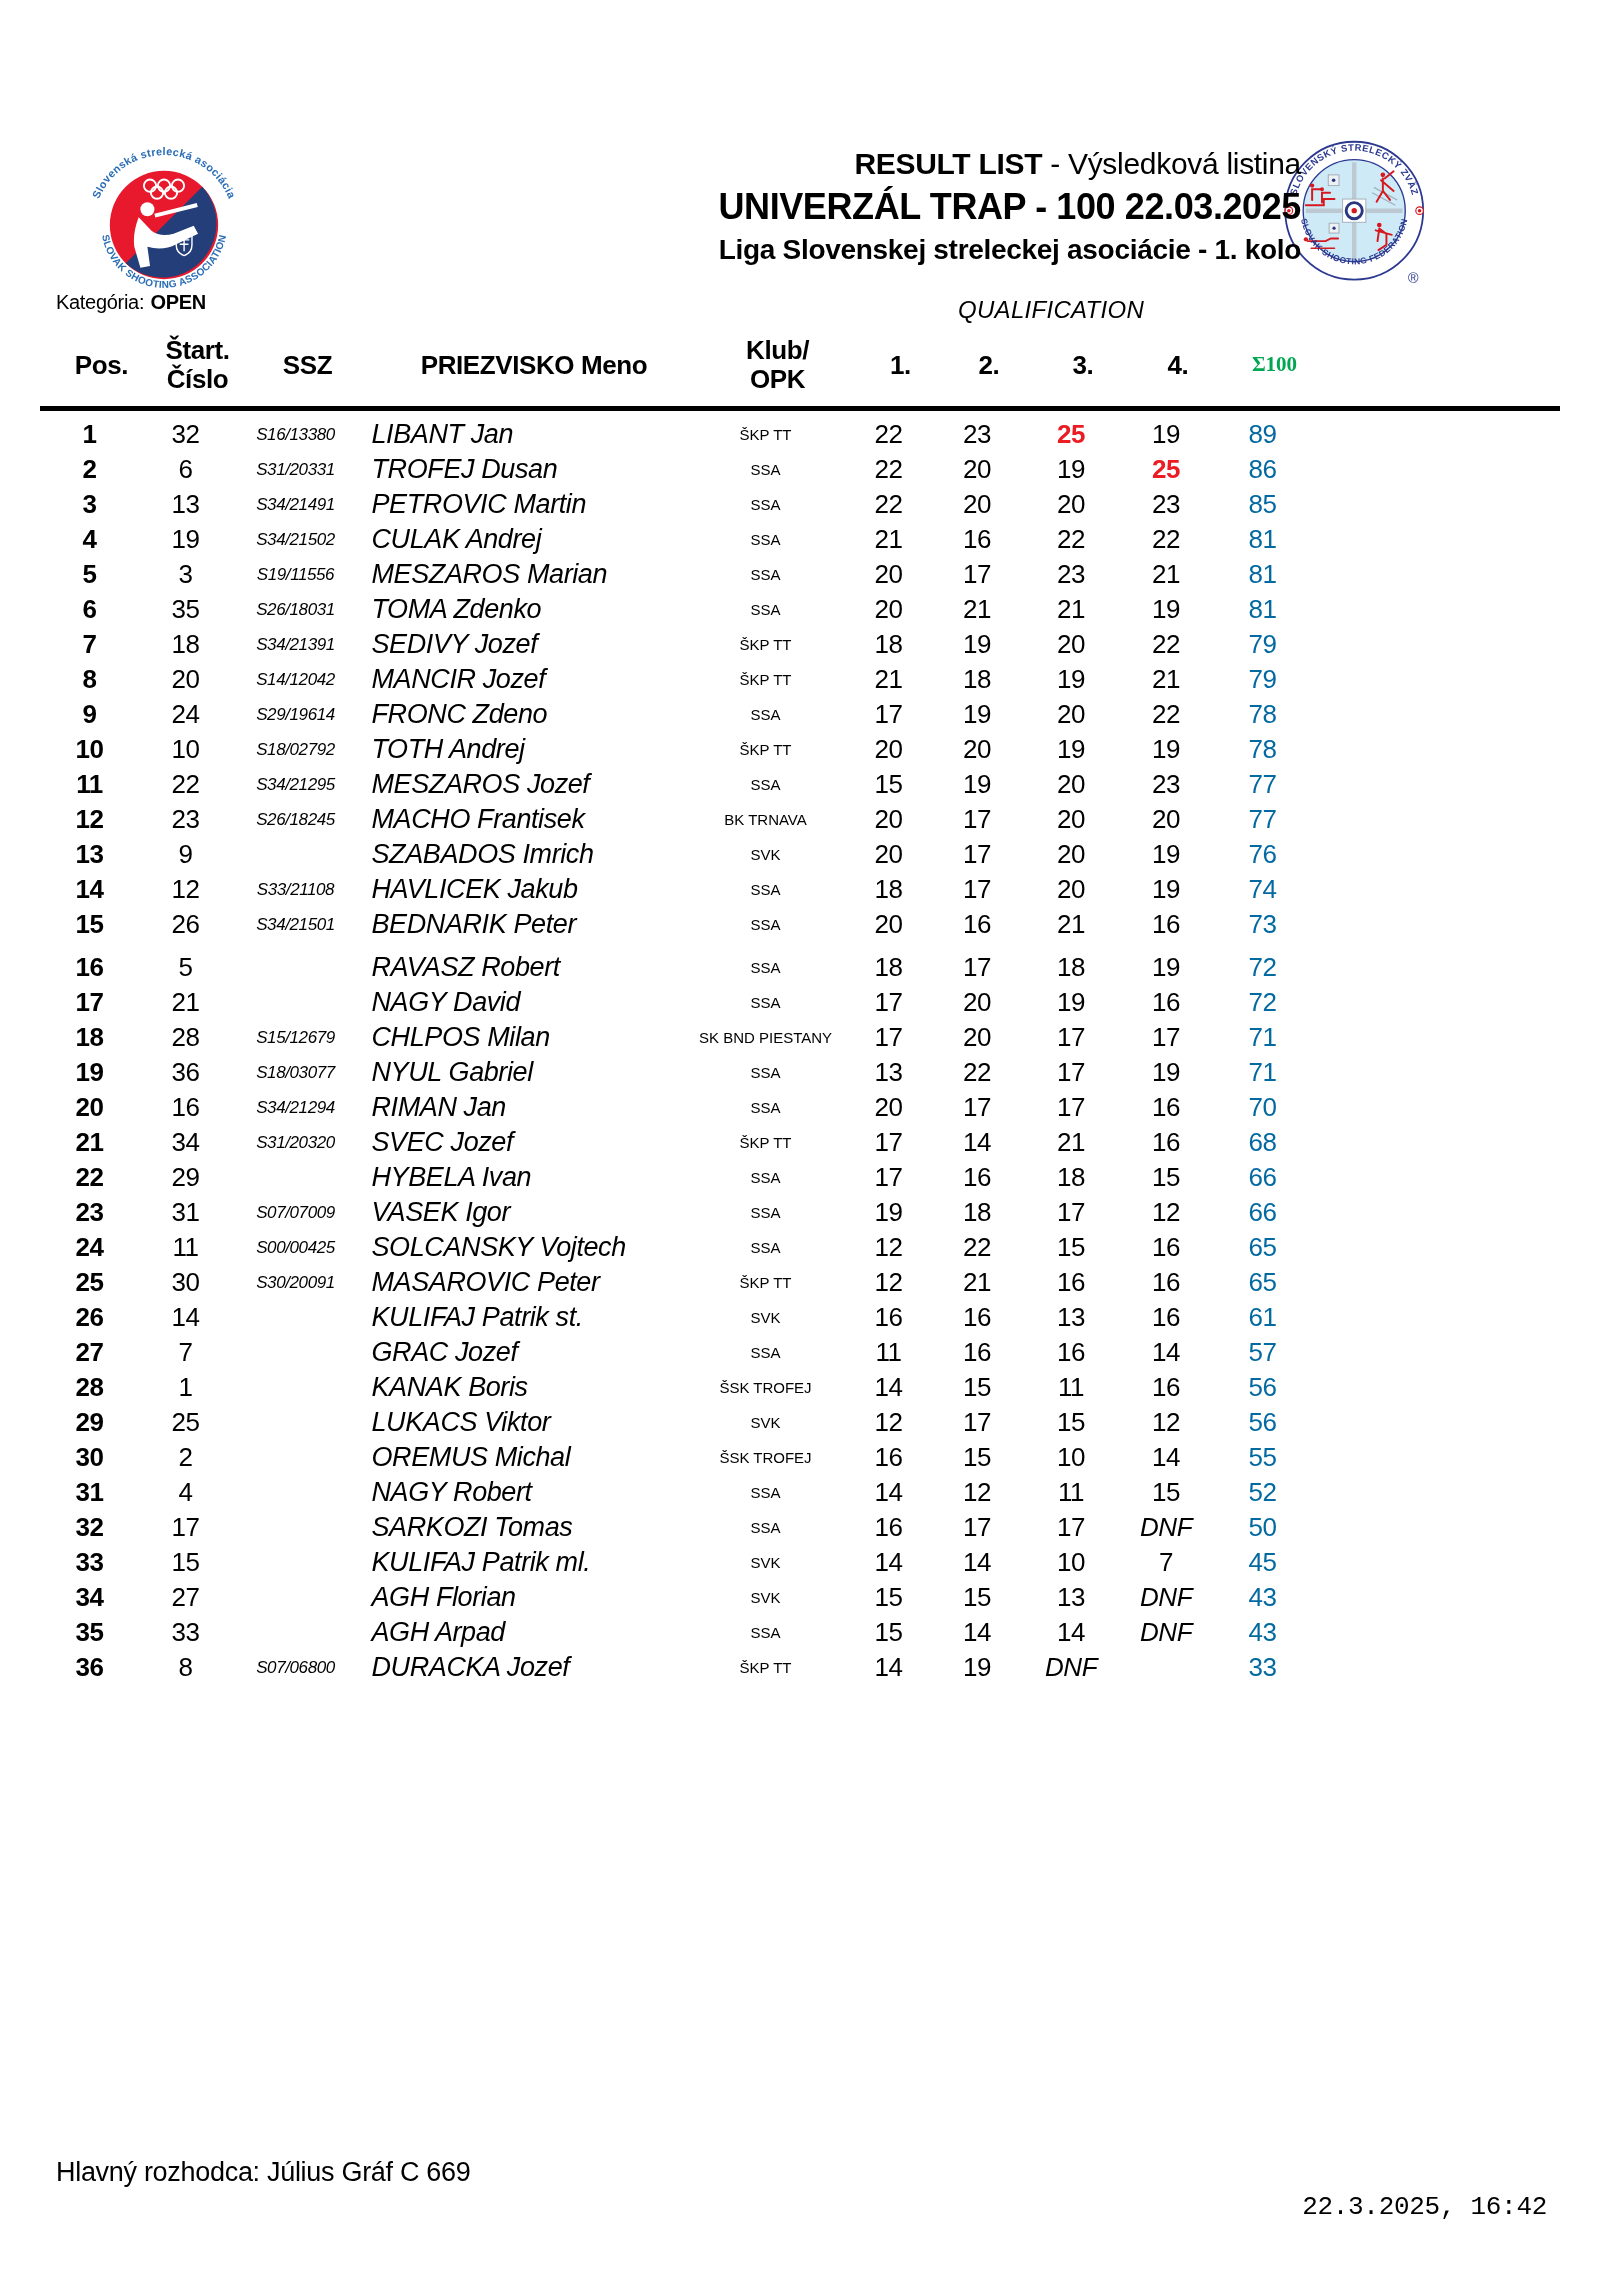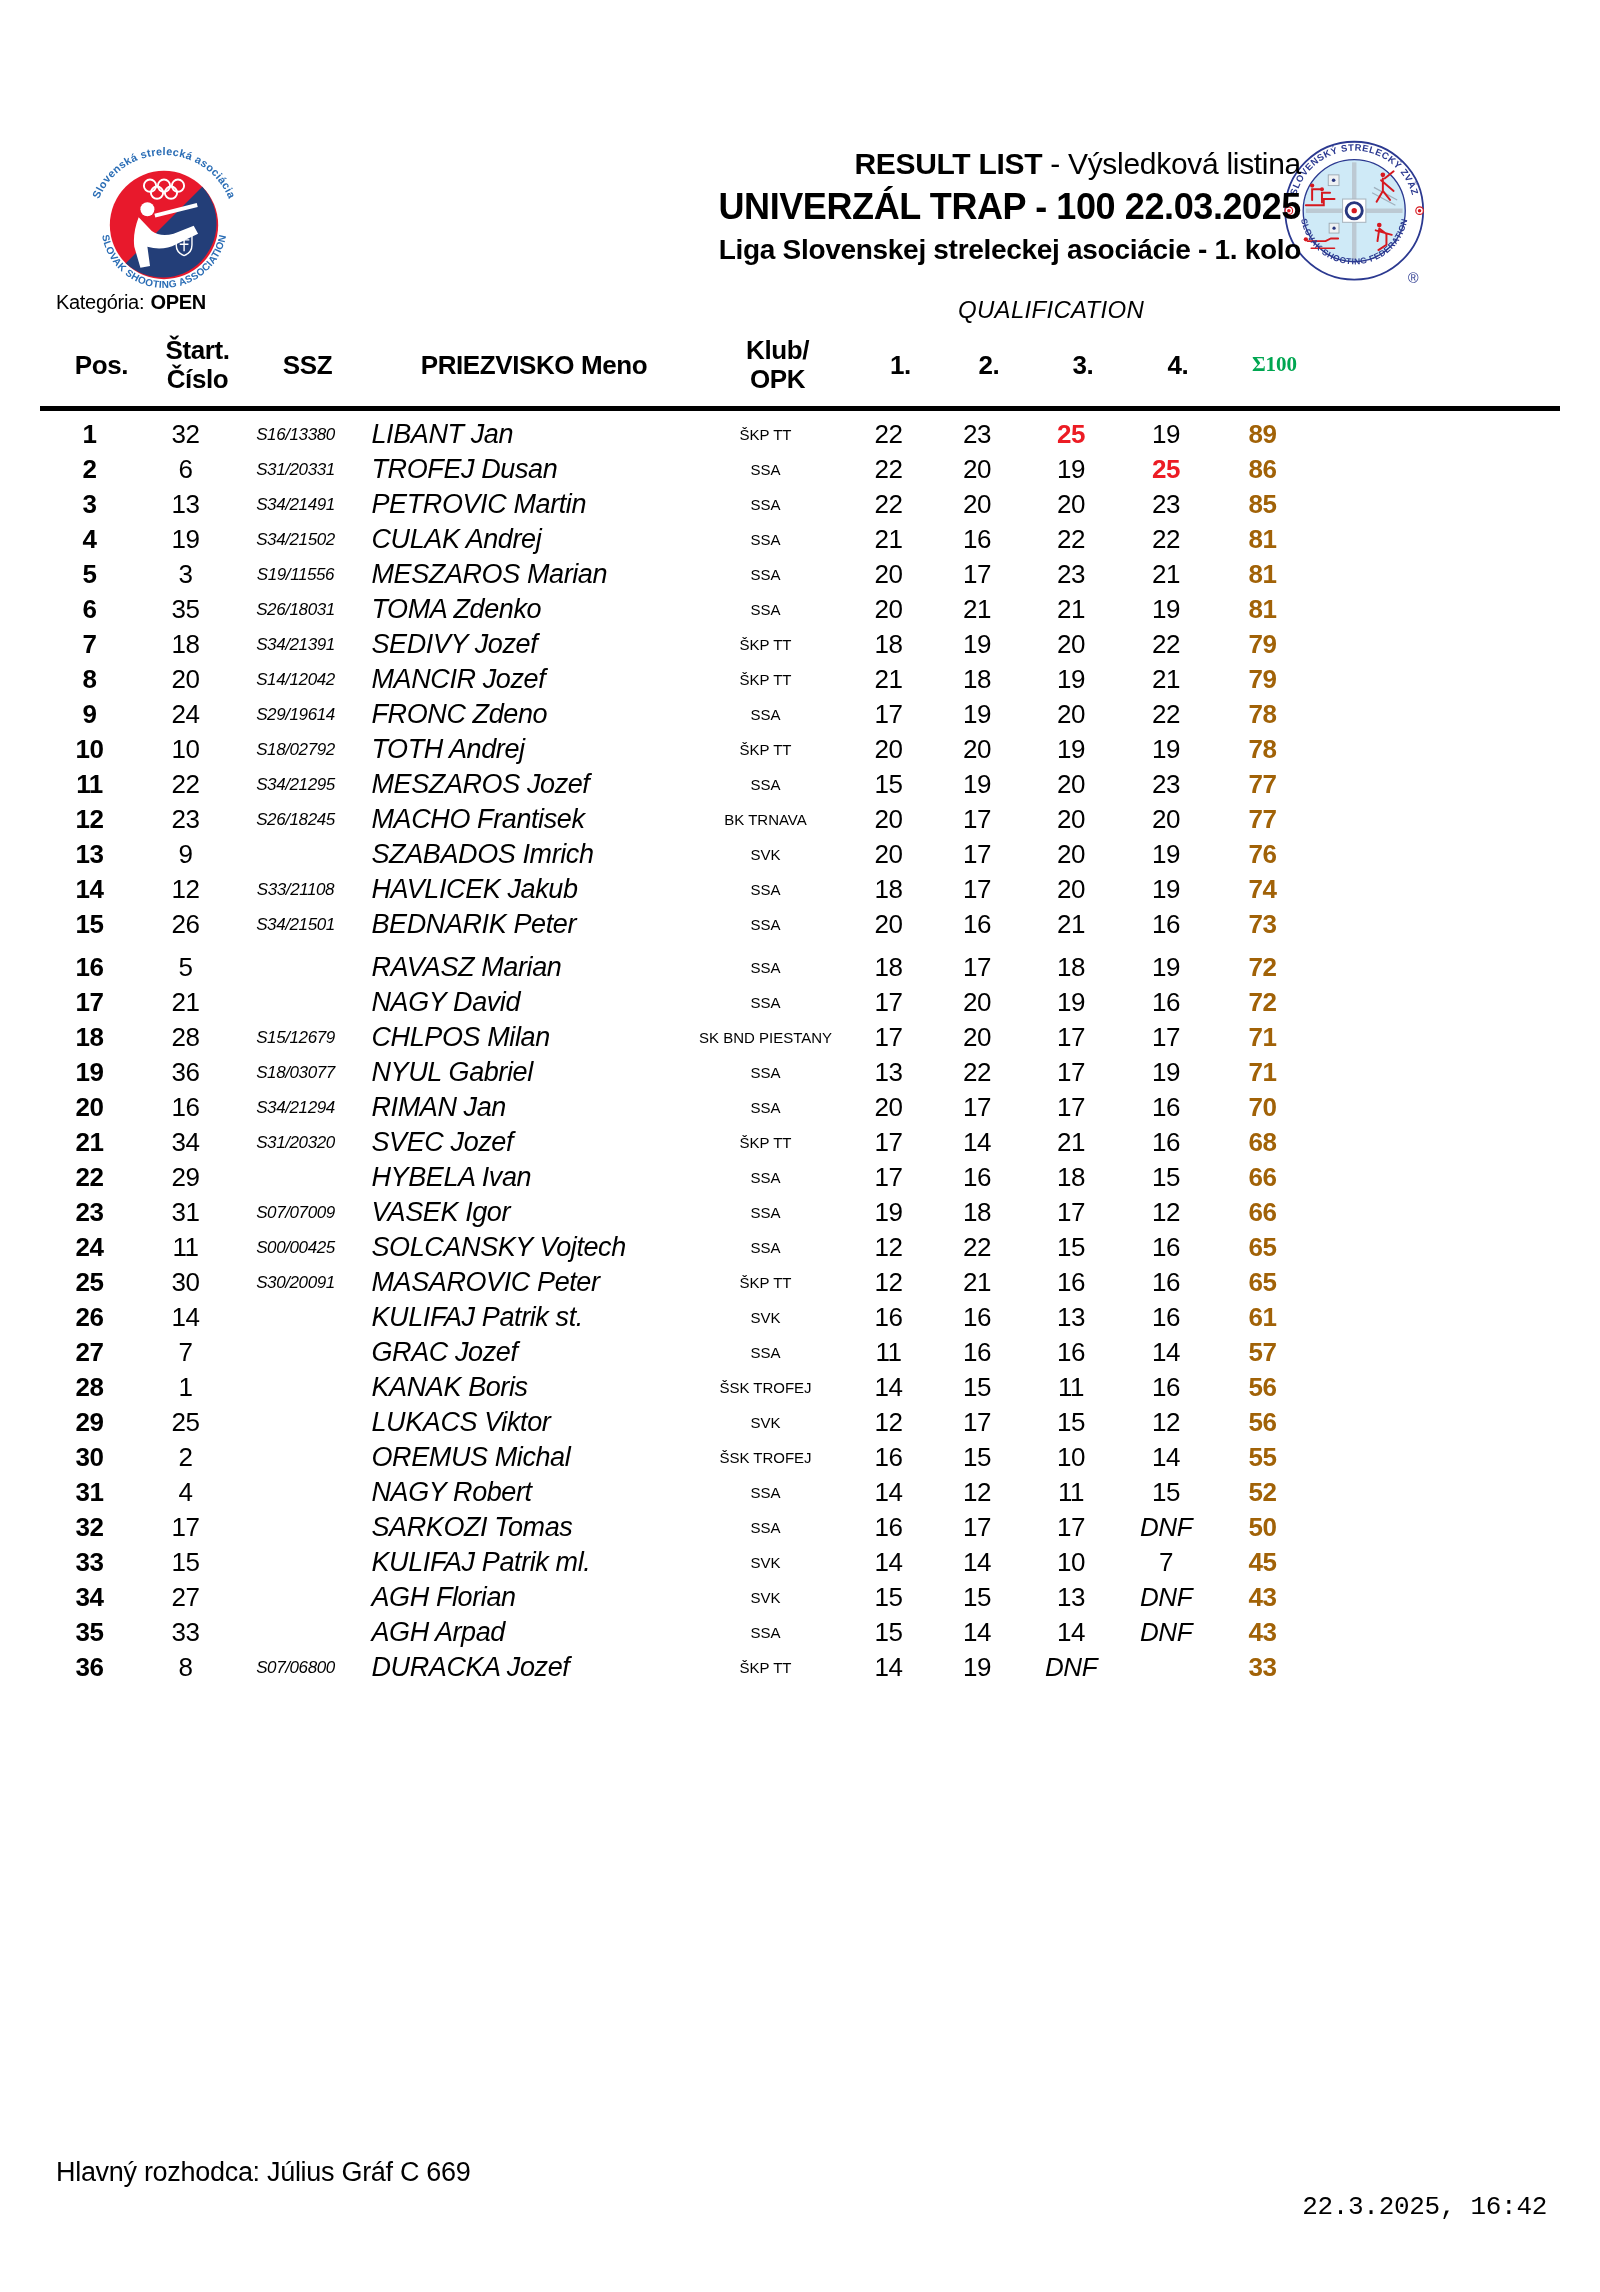--- a/index.html
+++ b/index.html
@@ -34,21 +34,21 @@
   .c { text-align:center; font-size:26px; letter-spacing:-0.4px; }
 
   .w-pos{width:99px} .w-start{width:93px} .w-ssz{width:127px} .w-name{width:326px}
   .w-club{width:161px} .w-s1{width:85px} .w-s2{width:92px} .w-s3{width:96px}
   .w-s4{width:94px} .w-total{width:99px} .w-fill{flex:1}
 
   .c-pos  { font-weight:700; }
   .c-ssz  { font-size:17px; font-style:italic; }
   .c-name { text-align:left; padding-left:12.5px; font-size:27px; font-style:italic; }
   .c-club { font-size:15px; letter-spacing:0; }
-  .c-total{ font-weight:700; color:#a16207; }
+  .c-total{ font-weight:400; color:#0369a1; }
   .dnf    { font-style:italic; }
   .red    { color:#ec1c24; font-weight:700; }
 
   .referee  { position:absolute; left:56px; top:2157px; font-size:27px; letter-spacing:-0.3px; }
   .datetime { position:absolute; right:53px; top:2192px; font-size:26px; letter-spacing:-0.3px;font-family:Liberation Mono, monospace; }
 </style>
 </head>
 <body>
 
 <div class="page">
@@ -358,21 +358,21 @@
         <div class="c w-s2 c-s2">16</div>
         <div class="c w-s3 c-s3">21</div>
         <div class="c w-s4 c-s4">16</div>
         <div class="c w-total c-total">73</div>
         <div class="c w-fill c-fill"></div>
       </div>
       <div class="row gap">
         <div class="c w-pos c-pos">16</div>
         <div class="c w-start c-start">5</div>
         <div class="c w-ssz c-ssz"></div>
-        <div class="c w-name c-name">RAVASZ Marian</div>
+        <div class="c w-name c-name">RAVASZ Robert</div>
         <div class="c w-club c-club">SSA</div>
         <div class="c w-s1 c-s1">18</div>
         <div class="c w-s2 c-s2">17</div>
         <div class="c w-s3 c-s3">18</div>
         <div class="c w-s4 c-s4">19</div>
         <div class="c w-total c-total">72</div>
         <div class="c w-fill c-fill"></div>
       </div>
       <div class="row">
         <div class="c w-pos c-pos">17</div>

